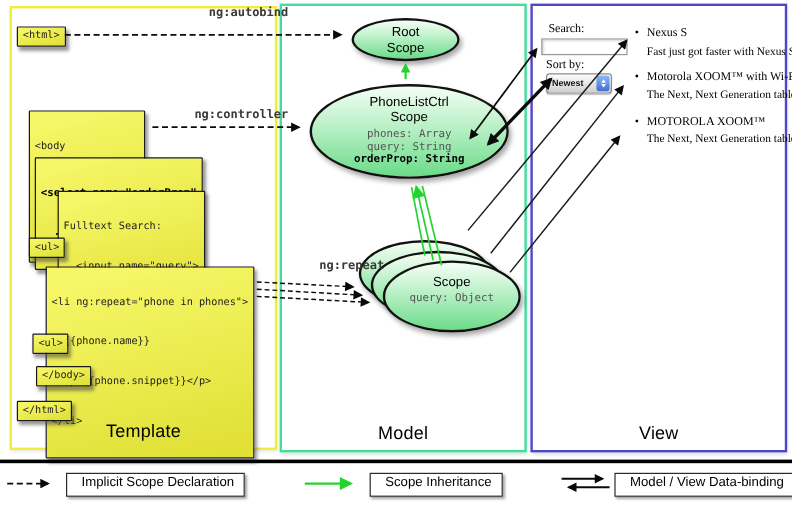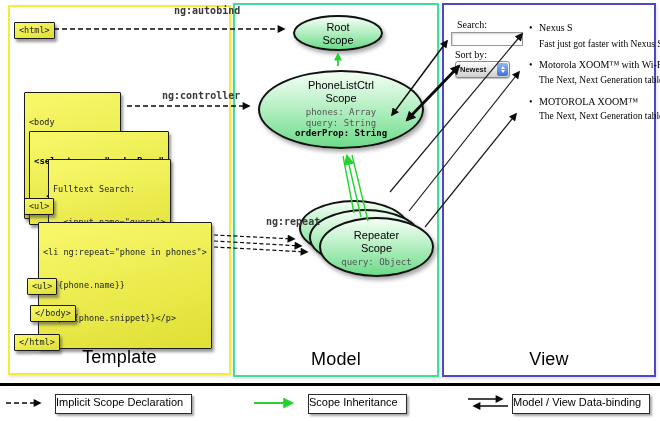--- a/index.html
+++ b/index.html
@@ -1,21 +1,21 @@
 <!DOCTYPE html>
 <html><head>
 <meta charset="utf-8">
 <style>
   html,body{margin:0;padding:0;background:#fff;}
   #canvas{position:relative;width:660px;height:421px;background:#fff;overflow:hidden;
           font-family:"Liberation Sans",sans-serif;}
   
   .panel{position:absolute;background:#fff;box-shadow:1px 2px 3px rgba(0,0,0,.12);}
   .panel-label{position:absolute;bottom:5px;left:0;width:100%;text-align:center;
-               font-size:18px;color:#000;letter-spacing:.2px;}
+               font-size:15px;color:#000;letter-spacing:.2px;}
   #template-panel{left:8px;top:5px;width:219px;height:366px;border:2px solid #f0ee3a;}
   #model-panel{left:233px;top:3px;width:202px;height:370px;border:2px solid #40dd9d;}
   #view-panel{left:442px;top:3px;width:210px;height:370px;border:2px solid #4f46c8;}
   
   .codebox{position:absolute;background:linear-gradient(165deg,#f6f667 10%,#e0e036 95%);
            border:1.5px solid #1a1a1a;border-radius:1px;
            box-shadow:2px 3px 3px rgba(70,70,70,.55);
            font-family:"DejaVu Sans Mono",monospace;font-size:8.5px;line-height:11px;
            color:#222;padding:2px 4px;white-space:pre;}
   .codebox.bold{font-weight:bold;color:#000;font-size:9px;}
@@ -44,21 +44,21 @@
           border-bottom:3.5px solid #fff;}
   .tri-down{width:0;height:0;border-left:2.5px solid transparent;border-right:2.5px solid transparent;
             border-top:3.5px solid #fff;}
   .vtitle-row{position:absolute;font-family:"Liberation Serif",serif;font-size:10px;color:#000;white-space:nowrap;}
   .vtitle-row .bullet{display:inline-block;width:10px;font-size:10px;}
   .vdesc{position:absolute;font-family:"Liberation Serif",serif;font-size:9.5px;color:#000;white-space:nowrap;}
   
   #separator{position:absolute;left:0;top:383px;width:660px;height:2.5px;background:#000;}
   .legend-box{position:absolute;top:394px;height:15px;background:#fff;border:1.5px solid #2b2b2b;
               box-shadow:inset 0 0 0 2px #fff,1.5px 1.5px 2px rgba(0,0,0,.35);
-              font-size:11px;color:#000;padding:1px 8px 2px 0;white-space:nowrap;}
+              font-size:11px;color:#000;padding:1px 8px 2px 12px;white-space:nowrap;}
   
   #overlay{position:absolute;left:0;top:0;width:660px;height:421px;pointer-events:none;z-index:6;}
 </style>
 </head>
 <body>
 
 <div id="canvas">
 
   <div class="panel" id="template-panel">
     <div class="codebox" style="left:4px;top:15px;"><div>&lt;html&gt;</div></div>
@@ -73,20 +73,21 @@
     </div>
     <div class="codebox" style="left:19px;top:152px;margin-left:19px;">
       <div>Fulltext Search:</div>
       <div>  &lt;input name="query"&gt;</div>
     </div>
     <div class="codebox" style="left:14px;top:191px;"><div>&lt;ul&gt;</div></div>
     <div class="codebox" style="left:28px;top:215px;">
       <div>&lt;li ng:repeat="phone in phones"&gt;</div>
       <div>  {{phone.name}}</div>
       <div>  &lt;p&gt;{{phone.snippet}}&lt;/p&gt;</div>
+      <div>&lt;/li&gt;</div>
     </div>
     <div class="codebox" style="left:17px;top:271px;"><div>&lt;ul&gt;</div></div>
     <div class="codebox" style="left:20px;top:298px;text-align:right;"><div>&lt;/body&gt;</div></div>
     <div class="codebox" style="left:4px;top:327px;"><div>&lt;/html&gt;</div></div>
     <div class="panel-label">Template</div>
   </div>
 
   <div class="panel" id="model-panel">
     <div class="ellipse" style="left:58px;top:10px;width:90px;height:36px;padding-top:4px;">
       <div class="etitle">Root</div>
@@ -96,21 +97,20 @@
       <div class="etitle">PhoneListCtrl</div>
       <div class="etitle">Scope</div>
       <div class="eprop" style="margin-top:2px;">phones: Array</div>
       <div class="eprop">query: String</div>
       <div class="eprop bold">orderProp: String</div>
     </div>
 
     <div class="ellipse" style="left:64px;top:195px;width:110px;height:56px;"></div>
     <div class="ellipse" style="left:74px;top:204px;width:112px;height:57px;"></div>
     <div class="ellipse" style="left:84px;top:212px;width:115px;height:60px;padding-top:10px;">
-      <div class="etitle">Repeater</div>
       <div class="etitle">Scope</div>
       <div class="eprop" style="margin-top:2px;">query: Object</div>
     </div>
     <div class="panel-label">Model</div>
   </div>
 
   <div class="panel" id="view-panel">
     <div class="vlabel" style="left:13px;top:14px;">Search:</div>
     <input id="search-input" style="left: 7px; top: 27px;" readonly="" value="">
     <div class="vlabel" style="left:11px;top:44px;">Sort by:</div>

